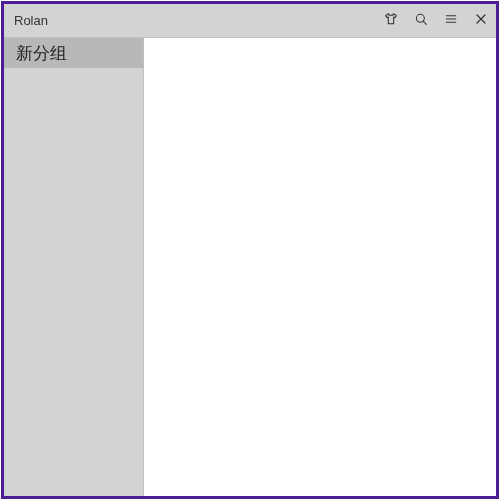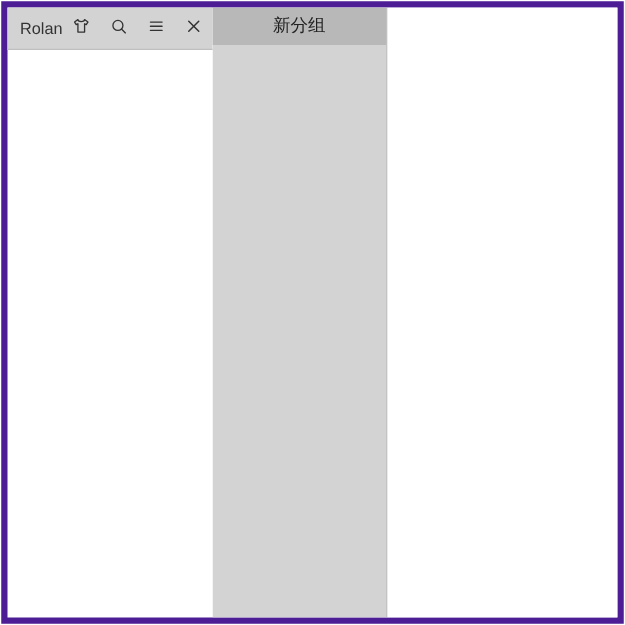--- a/index.html
+++ b/index.html
@@ -8,23 +8,23 @@
       font-size: 13px;
       background: #fff;
       width: 500px;
       height: 500px;
       overflow: hidden;
     }
     .window {
       width: 498px;
       height: 498px;
       margin: 1px;
-      border: 5px solid #4c1d95;
+      border: 3px solid #4c1d95;
       display: flex;
-      flex-direction: row;
+      flex-direction: column;
       background: #fff;
     }
     .titlebar {
       height: 34px;
       background: #d3d3d3;
       border-bottom: 1px solid #bfbfbf;
       display: flex;
       align-items: center;
       flex-shrink: 0;
     }
@@ -68,23 +68,22 @@
       background: #d3d3d3;
       border-right: 1px solid #bfbfbf;
       flex-shrink: 0;
     }
     .sidebar-item {
       height: 30px;
       display: flex;
       align-items: center;
       padding: 0 12px;
       color: #222;
-      font-size: 14px;
+      font-size: 17px;
       cursor: pointer;
-      justify-content: center;
     }
     .sidebar-item.selected {
       background: #b8b8b8;
     }
     .content {
       flex: 1 1 auto;
       background: #fff;
     }
   </style>
 </head>

